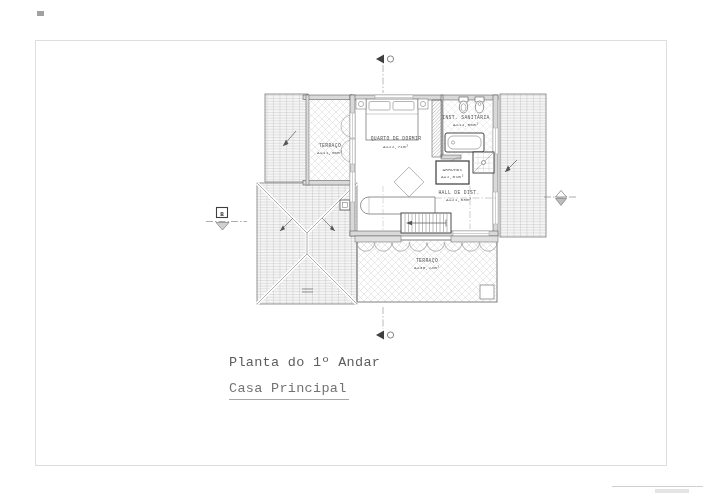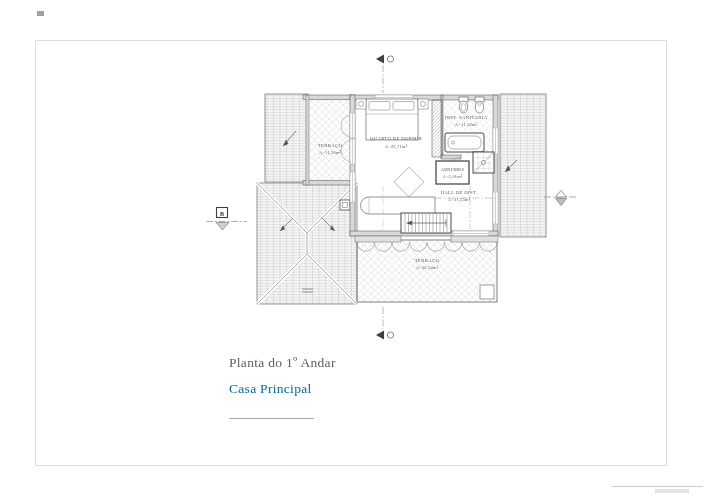--- a/index.html
+++ b/index.html
@@ -1,24 +1,24 @@
 <!DOCTYPE html>
 <html><head>
 <meta charset="utf-8">
 <style>
   html,body{margin:0;padding:0;background:#fff;}
   .page{position:relative;width:703px;height:498px;background:#ffffff;overflow:hidden;
-        font-family:Liberation Serif, serif;}
+        font-family:Liberation Mono, monospace;}
   .sheet-frame{position:absolute;left:35px;top:40px;width:632px;height:426px;
         border:1px solid #dedede;box-sizing:border-box;}
   .corner-mark{position:absolute;left:37px;top:11px;width:7px;height:5px;background:#8a8a8a;opacity:.8;}
   .plan-svg{position:absolute;left:0;top:0;}
   .title{position:absolute;left:229px;top:355px;font-size:13.5px;color:#5e5e5e;letter-spacing:.3px;}
-  .subtitle{position:absolute;left:229px;top:381px;font-size:13.5px;color:#0369a1;letter-spacing:.3px;
-        border-bottom:1px solid #a8a8a8;padding:0 2px 21px 0;}
+  .subtitle{position:absolute;left:229px;top:381px;font-size:13.5px;color:#737373;letter-spacing:.3px;
+        border-bottom:1px solid #a8a8a8;padding:0 2px 3px 0;}
   .wm-line{position:absolute;left:612px;top:486px;width:93px;height:1px;background:#cfcfcf;}
   .wm-smudge{position:absolute;left:655px;top:489px;width:34px;height:4px;background:#e4e4e4;}
   .lbl{font-size:4.7px;fill:#555;letter-spacing:.35px;text-anchor:middle;}
   .lbl2{font-size:4.4px;fill:#555;letter-spacing:.25px;text-anchor:middle;}
   .mk{font-size:6px;fill:#333;text-anchor:middle;font-weight:bold;}
 </style>
 </head>
 <body>
 
 <div class="page">

